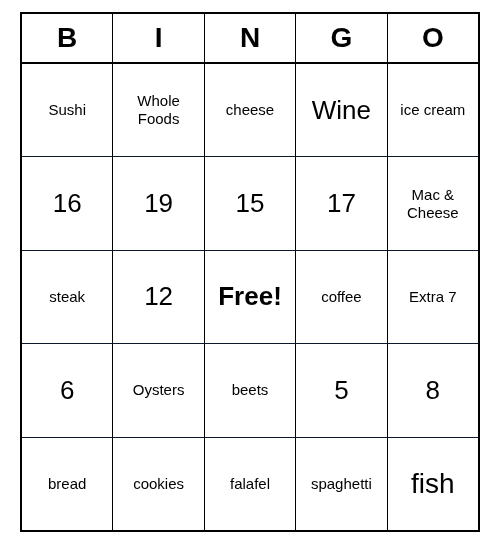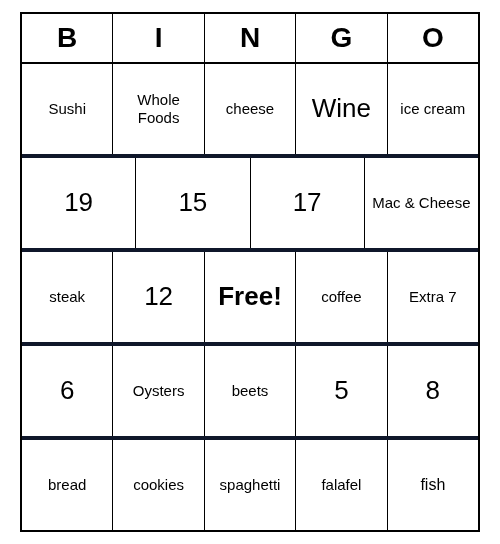--- a/index.html
+++ b/index.html
@@ -48,25 +48,26 @@
 
     .bingo-body {
       display: flex;
       flex-direction: column;
       flex: 1;
     }
 
     .bingo-row {
       display: flex;
       flex: 1;
-      border-bottom: 4px solid #0f172a;
+      border-bottom: 1px solid #0f172a;
     }
 
     .bingo-row:last-child {
       border-bottom: none;
+      justify-content: flex-end;
     }
 
     .bingo-cell {
       flex: 1;
       display: flex;
       align-items: center;
       justify-content: center;
       text-align: center;
       border-right: 1px solid #000;
       padding: 4px;
@@ -81,21 +82,21 @@
     .bingo-cell.large-num {
       font-size: 26px;
     }
 
     .bingo-cell.free {
       font-size: 26px;
       font-weight: bold;
     }
 
     .bingo-cell.big-text {
-      font-size: 16px;
+      font-size: 28px;
     }
   </style>
 </head>
 <body>
 
 <div class="bingo-card">
   <div class="bingo-header">
   <div class="header-cell">B</div>
       <div class="header-cell">I</div>
       <div class="header-cell">N</div>
@@ -104,20 +105,21 @@
     </div>
   <div class="bingo-body">
   <div class="bingo-row">
         <div class="bingo-cell">Sushi</div>
         <div class="bingo-cell">Whole Foods</div>
         <div class="bingo-cell">cheese</div>
         <div class="bingo-cell large-num">Wine</div>
         <div class="bingo-cell">ice cream</div>
       </div>
       <div class="bingo-row">
+        <div class="bingo-cell large-num">16</div>
         <div class="bingo-cell large-num">19</div>
         <div class="bingo-cell large-num">15</div>
         <div class="bingo-cell large-num">17</div>
         <div class="bingo-cell">Mac &amp; Cheese</div>
       </div>
       <div class="bingo-row">
         <div class="bingo-cell">steak</div>
         <div class="bingo-cell large-num">12</div>
         <div class="bingo-cell free">Free!</div>
         <div class="bingo-cell">coffee</div>
@@ -126,18 +128,18 @@
       <div class="bingo-row">
         <div class="bingo-cell large-num">6</div>
         <div class="bingo-cell">Oysters</div>
         <div class="bingo-cell">beets</div>
         <div class="bingo-cell large-num">5</div>
         <div class="bingo-cell large-num">8</div>
       </div>
       <div class="bingo-row">
         <div class="bingo-cell">bread</div>
         <div class="bingo-cell">cookies</div>
+        <div class="bingo-cell">falafel</div>
         <div class="bingo-cell">spaghetti</div>
-        <div class="bingo-cell">falafel</div>
         <div class="bingo-cell big-text">fish</div>
       </div>
     </div>
 </div>
 
 </body></html>

